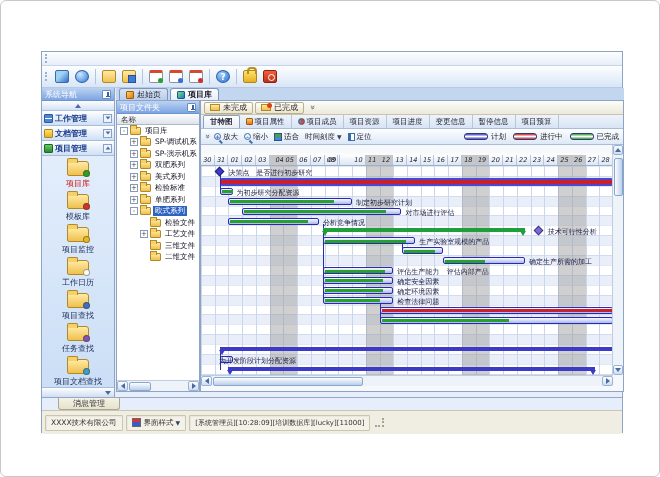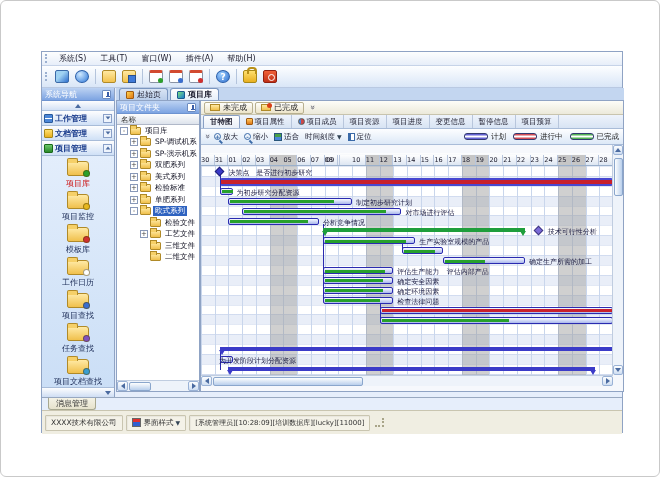--- a/index.html
+++ b/index.html
@@ -102,21 +102,21 @@
   .chev { margin-left:2px; font-size:6px; color:#345; }
   .legend { margin-left:auto; display:flex; align-items:center; }
   .legitem { display:flex; align-items:center; margin-left:7px; }
   .legswatch { width:24px; height:7px; border:1px solid #333a70; border-radius:3px; margin-right:3px; }
 
   
   .gantt { position:absolute; left:0; top:44px; right:0; bottom:0; }
   .monthrow { position:absolute; left:0; top:8px; width:412px; height:10px; background:linear-gradient(180deg,#fefefe,#dde6f2); border-bottom:1px solid #b8c6dd; font-size:7px; color:#223; }
   .monthlabel { position:absolute; left:30px; top:1px; }
   .daysrow { position:absolute; left:0; top:10px; width:412px; height:11px; background:linear-gradient(180deg,#fefefe,#dde6f2); border-bottom:1px solid #9ab0cc; }
-  .daycell { position:absolute; top:0; height:10px; font-size:6.5px; color:#223; border-right:1px solid #b8c6dd; padding-top:1px; }
+  .daycell { position:absolute; top:0; height:10px; font-size:6.5px; text-align:center; color:#223; border-right:1px solid #b8c6dd; padding-top:1px;font-style:italic; }
   .daycell.we { background:#c6c6c6; }
   .gbody { position:absolute; left:0; top:21px; width:412px; height:209px; overflow:hidden;
     background:
       repeating-linear-gradient(90deg, #c9d6ec 0, #c9d6ec 1px, transparent 1px, transparent 13.733px),
       repeating-linear-gradient(180deg, rgba(140,165,215,.25) 0, rgba(140,165,215,.25) 1px, transparent 1px, transparent 9.9px),
       repeating-linear-gradient(180deg, #fff 0, #fff 9.9px, #e9eef8 9.9px, #e9eef8 19.8px);
   }
   .wecol { position:absolute; top:0; bottom:0; background:rgba(150,150,150,.45); }
   .glink { position:absolute; width:1px; background:#2a2ab0; }
   .gbar { position:absolute; height:7px; border:1px solid #2a2ab0; border-radius:2px; background:linear-gradient(180deg,#f8faff,#aab8ec); }
@@ -127,43 +127,36 @@
   .gtri { position:absolute; width:0; height:0; border-left:3px solid transparent; border-right:3px solid transparent; border-top:5px solid #2a2ab0; }
   .gms { position:absolute; width:7px; height:7px; transform:rotate(45deg); border:1px solid rgba(0,0,40,.5); }
   .glabel { position:absolute; font-size:7px; color:#1a1a40; white-space:pre; top:0; }
   .vscroll { position:absolute; right:0; top:0; width:11px; height:230px; background:#eef3fa; border-left:1px solid #c0cde0; }
   .vscroll .sarrow { width:10px; }
   .vthumb { position:absolute; left:1px; top:13px; width:9px; height:38px; background:linear-gradient(90deg,#fdfefe,#b9cfec); border:1px solid #8aa6cc; border-radius:2px; }
   .ghscroll { position:absolute; left:0; top:230px; width:412px; height:11px; background:#eef3fa; border-top:1px solid #c0cde0; display:flex; align-items:center; }
 
   
   .bottomrow { position:absolute; left:0; top:345px; width:100%; height:13px; border-top:1px solid #98a8c0; background:#e6eefb; display:flex; }
-  .msgtab { margin-left:6px; height:12px; padding:0 7px; border:1px solid #a8a890; border-top:none; border-radius:0 0 3px 3px; background:linear-gradient(180deg,#f4f2e6,#e6e2cc); font-size:8px; color:#333; display:flex; align-items:center; }
+  .msgtab { margin-left:16px; height:12px; padding:0 14px; border:1px solid #a8a890; border-top:none; border-radius:0 0 3px 3px; background:linear-gradient(180deg,#f4f2e6,#e6e2cc); font-size:8px; color:#333; display:flex; align-items:center; }
   .statusbar { position:absolute; left:0; top:358px; width:100%; height:24px; background:#f0eee2; border-top:1px solid #c9c5b0; display:flex; align-items:center; padding:0 3px; font-size:7.5px; color:#333; }
   .scell { height:16px; display:flex; align-items:center; padding:0 5px; border:1px solid #c9c5b0; border-radius:1px; background:#f4f2e8; margin-right:3px; box-shadow:inset 1px 1px 1px rgba(0,0,0,.05); }
   .scell.grow { flex:1; }
   .styico { width:9px; height:9px; margin-right:3px; background:linear-gradient(#e03030 50%,#3060d0 50%), linear-gradient(90deg,#f0c020 50%,#30a040 50%); background-size:50% 100%,100% 100%; border:1px solid #666; }
   .session { font-size:7px; white-space:nowrap; }
   .sgrip { width:9px; height:9px; margin-left:2px; border-right:2px dotted #a8a488; border-bottom:2px dotted #a8a488; }
 </style>
 </head>
 <body>
 
 <div class="frame">
   <div class="app">
 
     <div class="menubar">
       <div class="grip"></div>
-      <div id="menu-items" style="display:flex">
-          <div class="mitem">系统(S)</div>
-          <div class="mitem">工具(T)</div>
-          <div class="mitem">窗口(W)</div>
-          <div class="mitem">插件(A)</div>
-          <div class="mitem">帮助(H)</div>
-        </div>
     </div>
 
     <div class="toolbar">
       <div class="grip"></div>
       <div id="toolbar-items" style="display:flex;align-items:center">
           <div class="tbtn">
             <div class="tbico i-network"></div>
           </div>
           <div class="tbtn">
             <div class="tbico i-globe"></div>
@@ -232,29 +225,29 @@
         </div>
       <div class="navitems" id="nav-items">
           <div class="navitem sel">
             <div class="fold-lg">
               <div class="badge" style="background: rgb(44, 160, 44);"></div>
             </div>
             <span class="nilabel">项目库</span>
           </div>
           <div class="navitem">
             <div class="fold-lg">
-              <div class="badge" style="background: rgb(232, 184, 32);"></div>
-            </div>
-            <span class="nilabel">项目监控</span>
+              <div class="badge" style="background: rgb(208, 48, 48);"></div>
+            </div>
+            <span class="nilabel">模板库</span>
           </div>
           <div class="navitem">
             <div class="fold-lg">
-              <div class="badge" style="background: rgb(208, 48, 48);"></div>
-            </div>
-            <span class="nilabel">模板库</span>
+              <div class="badge" style="background: rgb(232, 184, 32);"></div>
+            </div>
+            <span class="nilabel">项目监控</span>
           </div>
           <div class="navitem">
             <div class="fold-lg">
               <div class="badge" style="background: rgb(255, 255, 255);"></div>
             </div>
             <span class="nilabel">工作日历</span>
           </div>
           <div class="navitem">
             <div class="fold-lg">
               <div class="badge" style="background: rgb(58, 110, 208);"></div>

